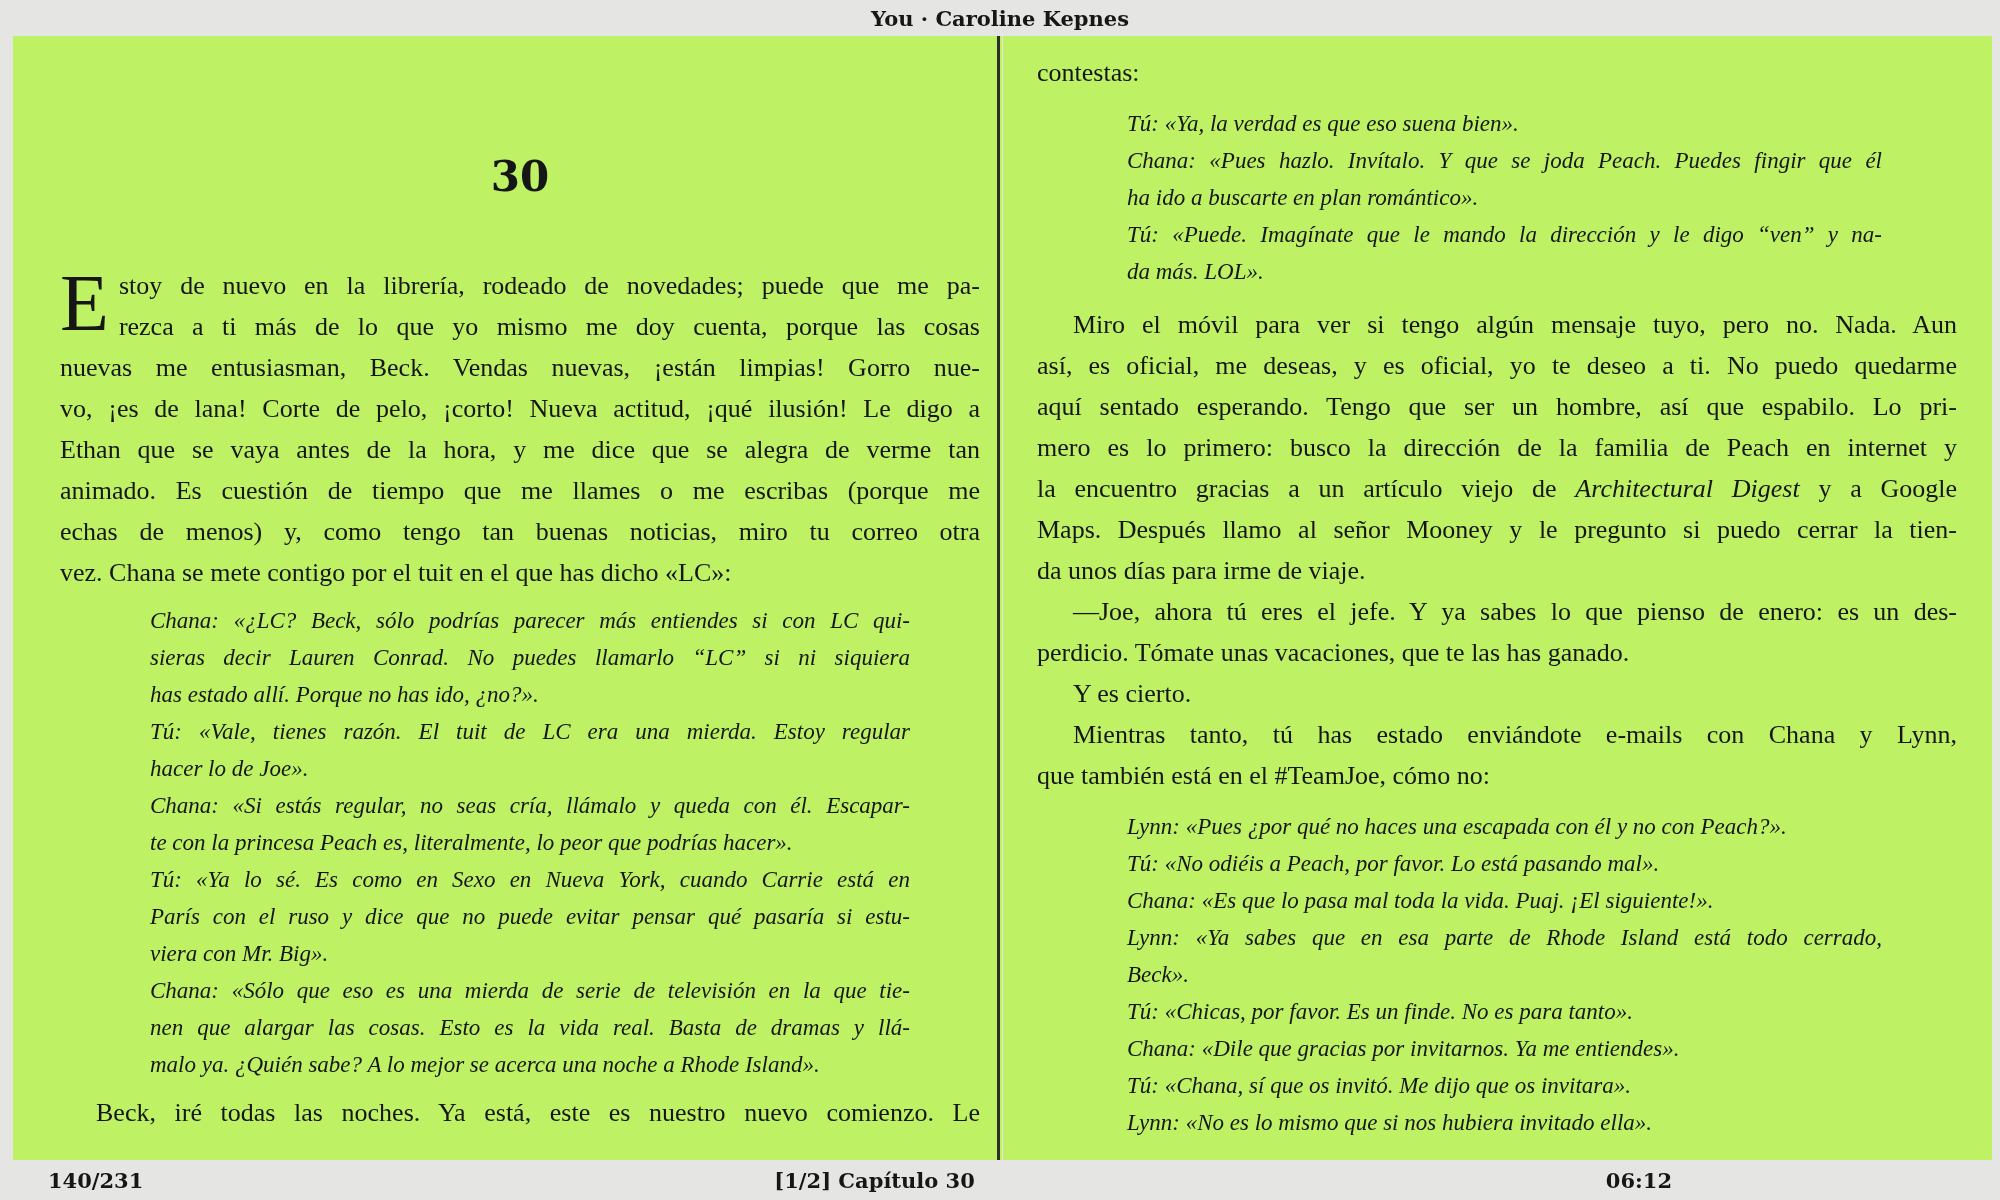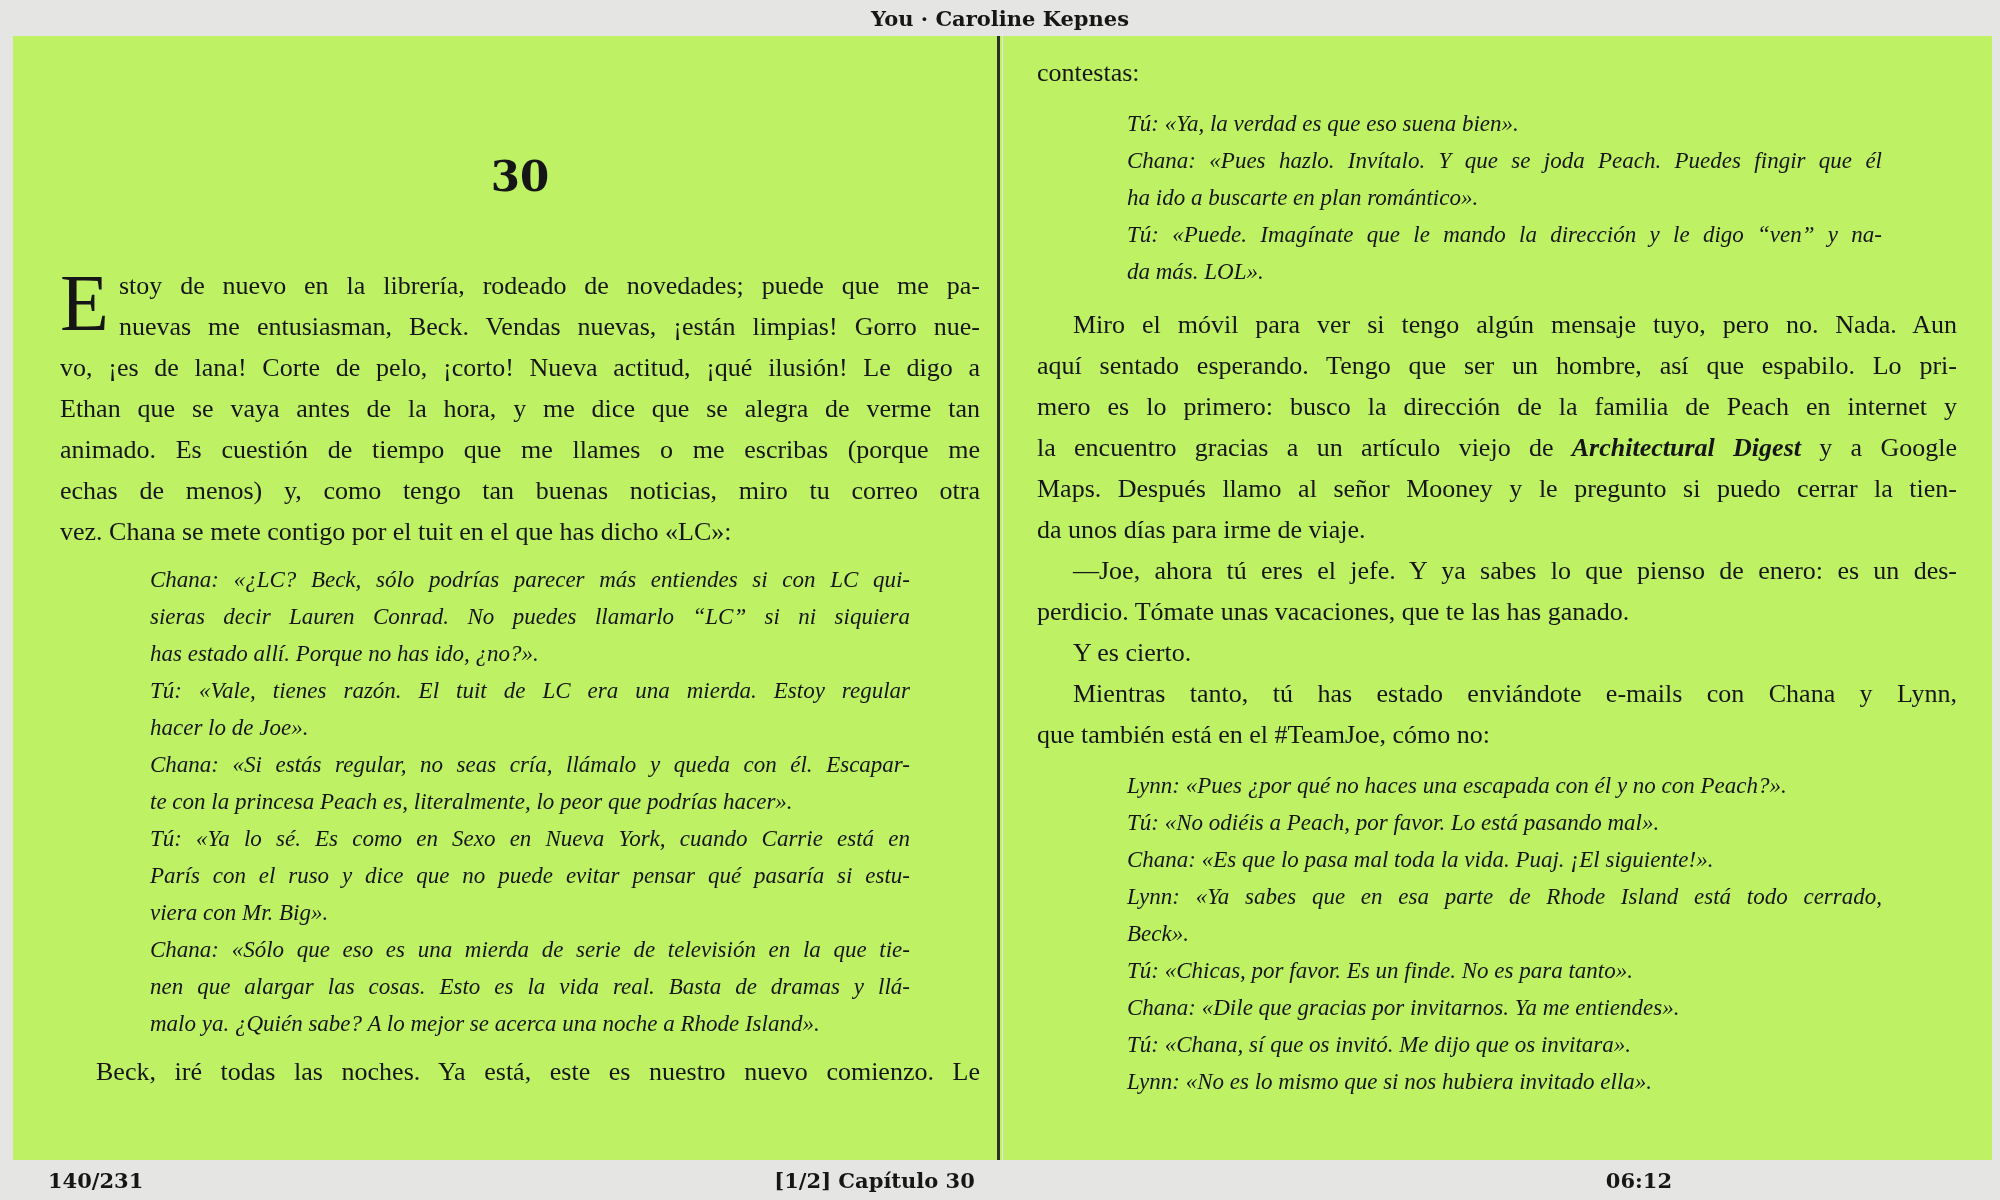--- a/index.html
+++ b/index.html
@@ -35,21 +35,21 @@
   .dialogue-block{
     font-style:italic;font-size:23px;line-height:37px;
     margin:9px 70px 9px 90px;
   }
   .page-right .page-inner{padding-top:16px;}
   .page-right .dialogue-block{margin:12px 75px 14px 90px;}
 
   .tline{text-align:left;}
   .tline.just{text-align:justify;text-align-last:justify;}
   .tline.indent{text-indent:36px;}
-  .em{font-style:italic;font-weight:bold;}
+  .em{font-style:italic;}
   .dropcap{
     float:left;
     font-size:80px;line-height:68px;height:76px;
     padding:4px 10px 0 0;font-weight:400;
   }
   .footer-bar{
     position:absolute;left:0;bottom:0;width:1720px;height:40px;
     background:#e5e5e3;
     display:flex;align-items:center;justify-content:space-between;
     box-sizing:border-box;padding:0 48px;
@@ -62,20 +62,21 @@
   <span>You · Caroline Kepnes</span>
 </div>
 
 <div class="page page-left">
   <div class="page-inner">
     <div class="chapter-title">30</div>
     <div>
       <span class="dropcap">E</span>
       <div class="body-block">
           <div class="tline just">stoy de nuevo en la librería, rodeado de novedades; puede que me pa-</div>
+          <div class="tline just">rezca a ti más de lo que yo mismo me doy cuenta, porque las cosas</div>
           <div class="tline just">nuevas me entusiasman, Beck. Vendas nuevas, ¡están limpias! Gorro nue-</div>
           <div class="tline just">vo, ¡es de lana! Corte de pelo, ¡corto! Nueva actitud, ¡qué ilusión! Le digo a</div>
           <div class="tline just">Ethan que se vaya antes de la hora, y me dice que se alegra de verme tan</div>
           <div class="tline just">animado. Es cuestión de tiempo que me llames o me escribas (porque me</div>
           <div class="tline just">echas de menos) y, como tengo tan buenas noticias, miro tu correo otra</div>
           <div class="tline">vez. Chana se mete contigo por el tuit en el que has dicho «LC»:</div>
         </div>
     </div>
     <div class="dialogue-block">
         <div class="tline just">Chana: «¿LC? Beck, sólo podrías parecer más entiendes si con LC qui-</div>
@@ -107,20 +108,21 @@
       </div>
     <div class="dialogue-block">
         <div class="tline">Tú: «Ya, la verdad es que eso suena bien».</div>
         <div class="tline just">Chana: «Pues hazlo. Invítalo. Y que se joda Peach. Puedes fingir que él</div>
         <div class="tline">ha ido a buscarte en plan romántico».</div>
         <div class="tline just">Tú: «Puede. Imagínate que le mando la dirección y le digo “ven” y na-</div>
         <div class="tline">da más. LOL».</div>
       </div>
     <div class="body-block">
         <div class="tline indent just">Miro el móvil para ver si tengo algún mensaje tuyo, pero no. Nada. Aun</div>
+        <div class="tline just">así, es oficial, me deseas, y es oficial, yo te deseo a ti. No puedo quedarme</div>
         <div class="tline just">aquí sentado esperando. Tengo que ser un hombre, así que espabilo. Lo pri-</div>
         <div class="tline just">mero es lo primero: busco la dirección de la familia de Peach en internet y</div>
         <div class="tline just"><span>la encuentro gracias a un artículo viejo de </span><span class="em">Architectural Digest</span><span> y a Google</span></div>
         <div class="tline just">Maps. Después llamo al señor Mooney y le pregunto si puedo cerrar la tien-</div>
         <div class="tline">da unos días para irme de viaje.</div>
         <div class="tline indent just">—Joe, ahora tú eres el jefe. Y ya sabes lo que pienso de enero: es un des-</div>
         <div class="tline">perdicio. Tómate unas vacaciones, que te las has ganado.</div>
         <div class="tline indent">Y es cierto.</div>
         <div class="tline indent just">Mientras tanto, tú has estado enviándote e-mails con Chana y Lynn,</div>
         <div class="tline">que también está en el #TeamJoe, cómo no:</div>

